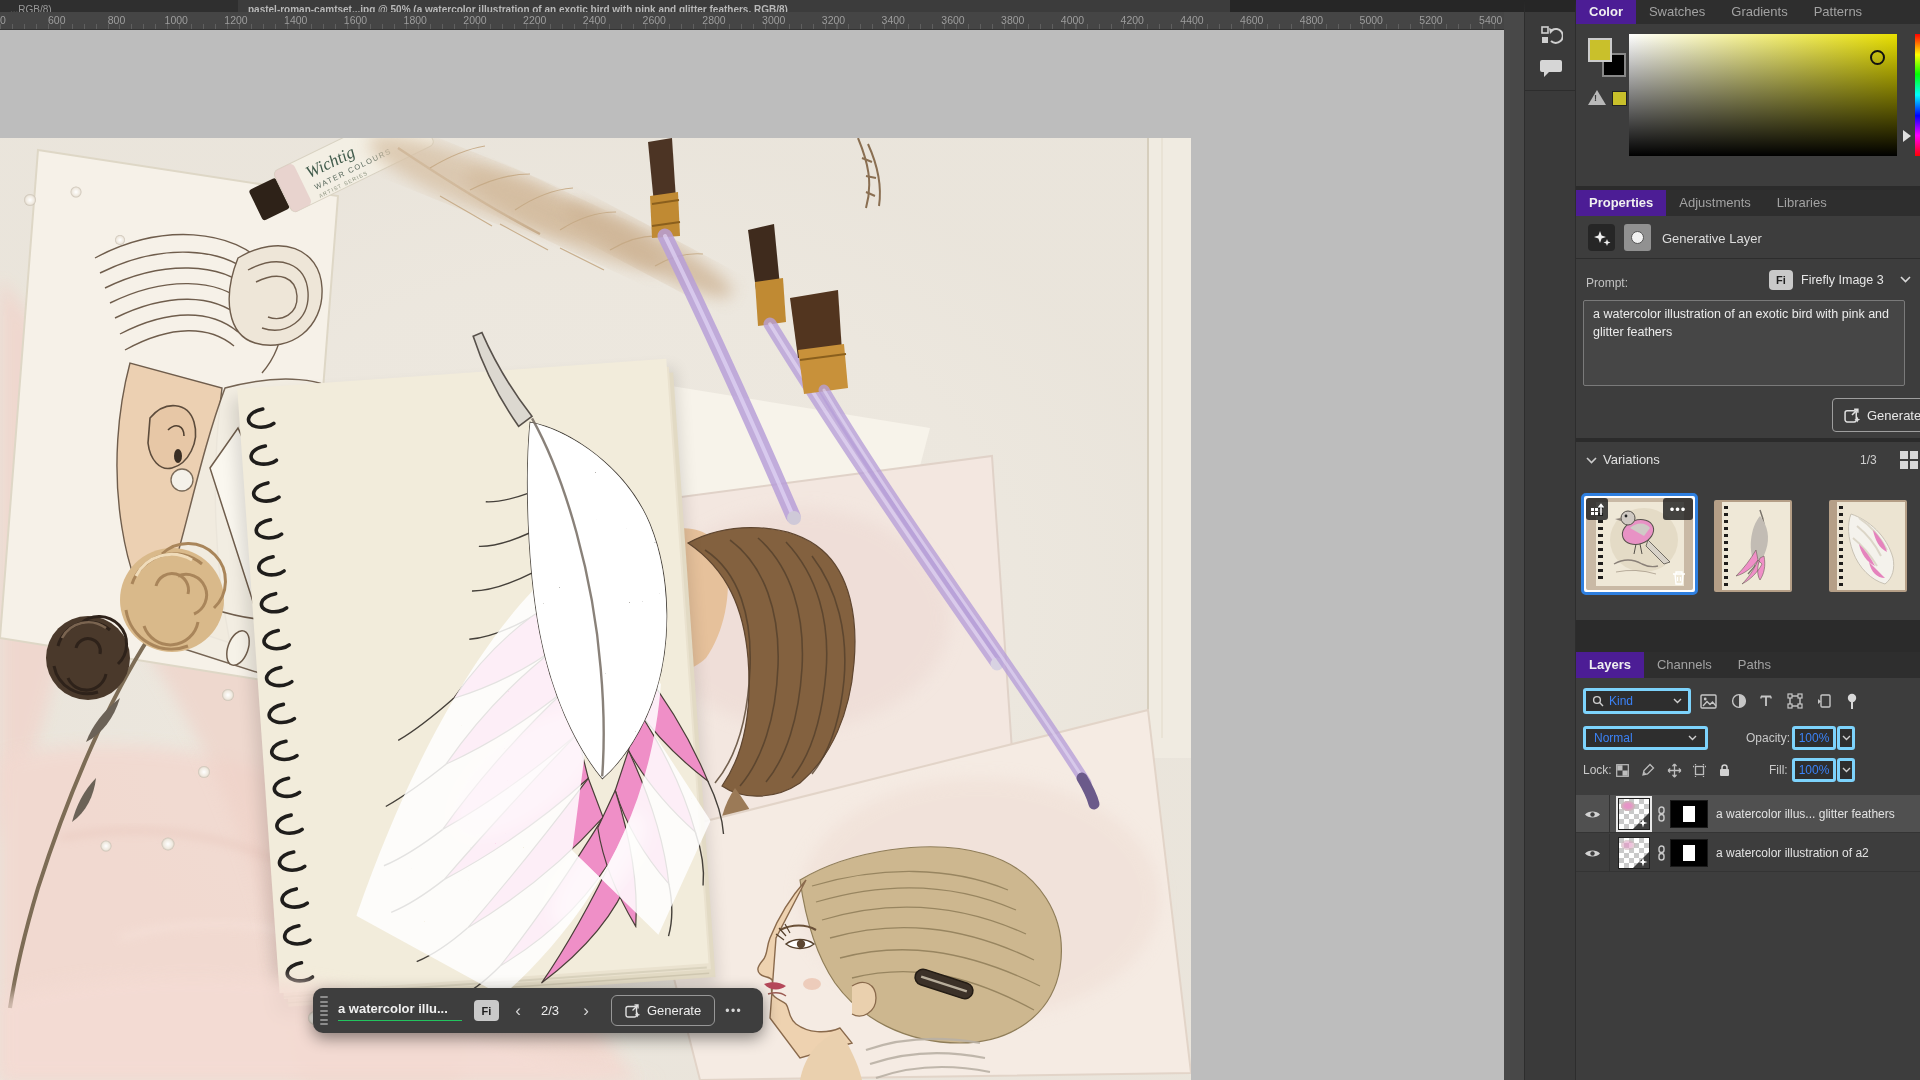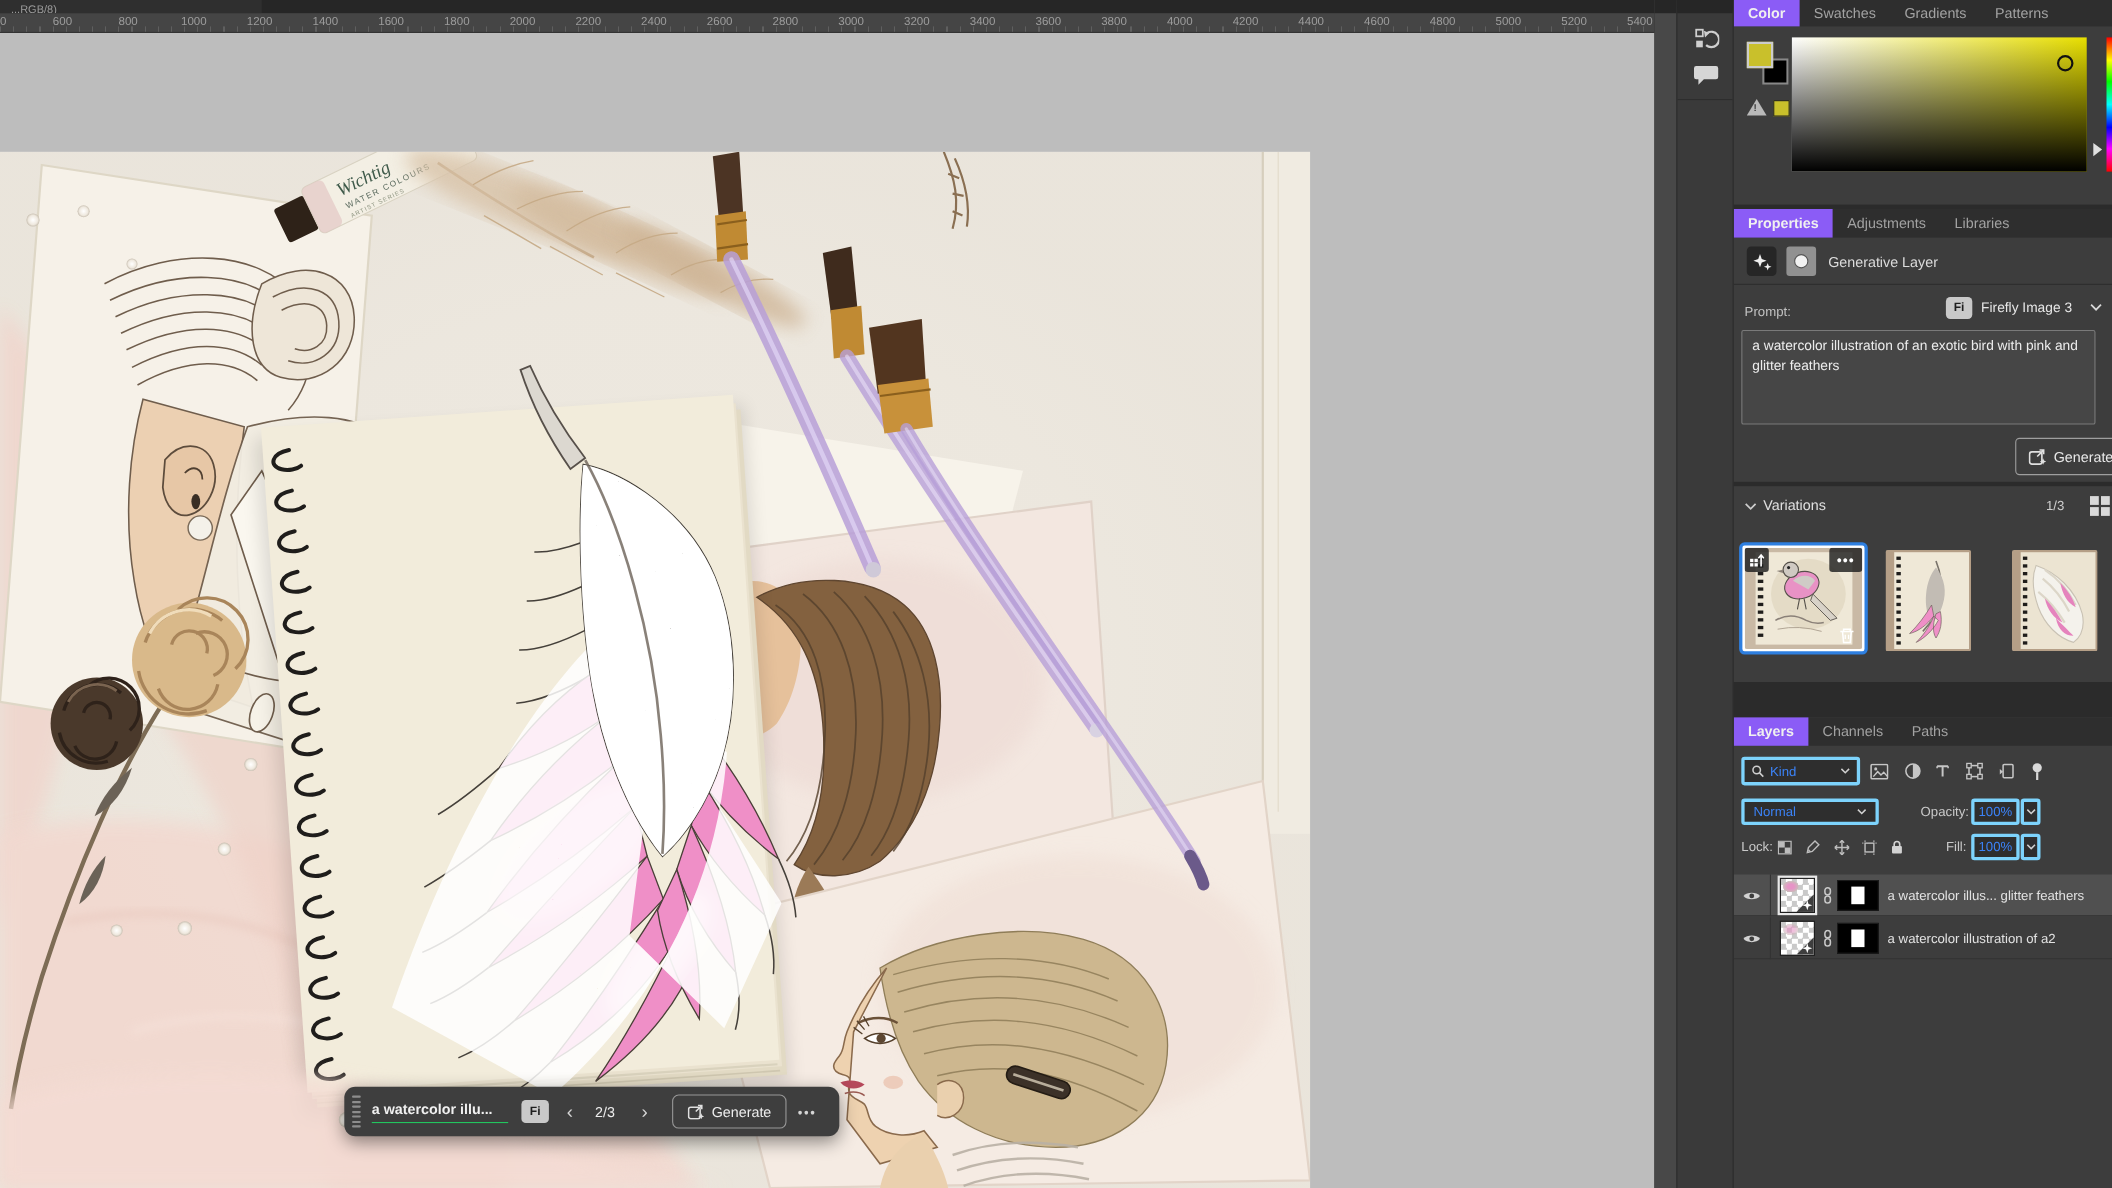--- a/index.html
+++ b/index.html
@@ -31,21 +31,21 @@
   #dock { left:1524px; top:0; width:52px; height:1080px; background:#3a3a3a;
     border-left:1px solid #2d2d2d; border-right:1px solid #2d2d2d; border-top:12px solid #262626; }
   .dock-icon { position:absolute; left:14px; width:24px; height:24px; }
   #dock-divider { position:absolute; left:0; top:78px; width:100%; height:1px; background:#2d2d2d; }
 
   
   #rightcol { left:1576px; top:0; width:344px; height:1080px; background:#2b2b2b; overflow:hidden; }
   .panel-section { position:absolute; left:0; width:344px; background:#3d3d3d; overflow:hidden; }
   .tabstrip { position:absolute; left:0; top:0; width:100%; height:26px; background:#2e2e2e; display:flex; }
   .tab { padding:0 13px; height:26px; line-height:26px; font-size:13px; color:#a2a2a2; white-space:nowrap; }
-  .tab.active { background:#8b5cf6; color:#f0f0f0; font-weight:bold; }
+  .tab.active { background:#4c1d95; color:#f0f0f0; font-weight:bold; }
 
   
   #sec-color { top:0; height:186px; }
   #sec-color .tabstrip { height:24px; } #sec-color .tab { height:24px; line-height:24px; }
   #fg-swatch { left:12px; top:38px; width:24px; height:24px; background:#c9c02b; border:2px solid #ccc; z-index:2; }
   #bg-swatch { left:26px; top:53px; width:24px; height:24px; background:#000; border:2px solid #888; z-index:1; }
   #gamut-warn { left:12px; top:90px; width:0; height:0; border-left:9px solid transparent;
     border-right:9px solid transparent; border-bottom:15px solid #b9b9b9; }
   #gamut-warn:after { content:"!"; position:absolute; left:-3px; top:3px; font-size:9px; color:#3d3d3d; font-weight:bold; }
   #gamut-swatch { left:36px; top:91px; width:15px; height:15px; background:#c9c02b; border:1px solid #222; }
@@ -153,20 +153,21 @@
     color:#ededed; font-size:13px; display:flex; align-items:center; gap:7px; padding:0 13px; }
   #tb-more { margin-left:10px; color:#d5d5d5; font-size:12px; letter-spacing:1.5px; background:none; border:none; }
 
   svg.ico { display:block; }
 </style>
 </head>
 <body>
 
 <div id="doc-tabbar" class="abs">
   <div id="doc-tab-back" class="doc-tab">...RGB/8)</div>
+  <div id="doc-tab-active" class="doc-tab">pastel-roman-camtset...jpg @ 50% (a watercolor illustration of an exotic bird with pink and glitter feathers, RGB/8)</div>
 </div>
 
 <div id="ruler" class="abs">
     <span class="ruler-num" style="left: -3px;">400</span>
     <span class="ruler-num" style="left: 56.75px;">600</span>
     <span class="ruler-num" style="left: 116.5px;">800</span>
     <span class="ruler-num" style="left: 176.25px;">1000</span>
     <span class="ruler-num" style="left: 236px;">1200</span>
     <span class="ruler-num" style="left: 295.75px;">1400</span>
     <span class="ruler-num" style="left: 355.5px;">1600</span>

